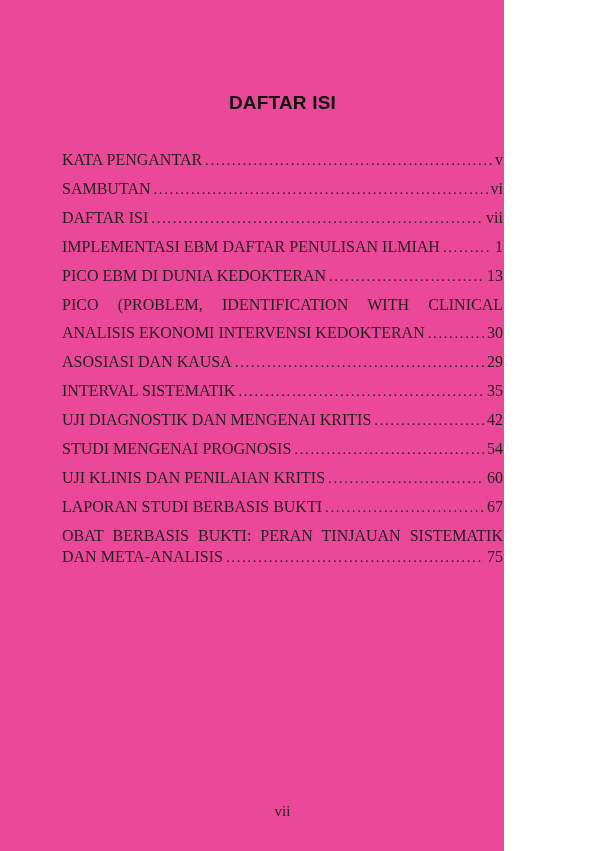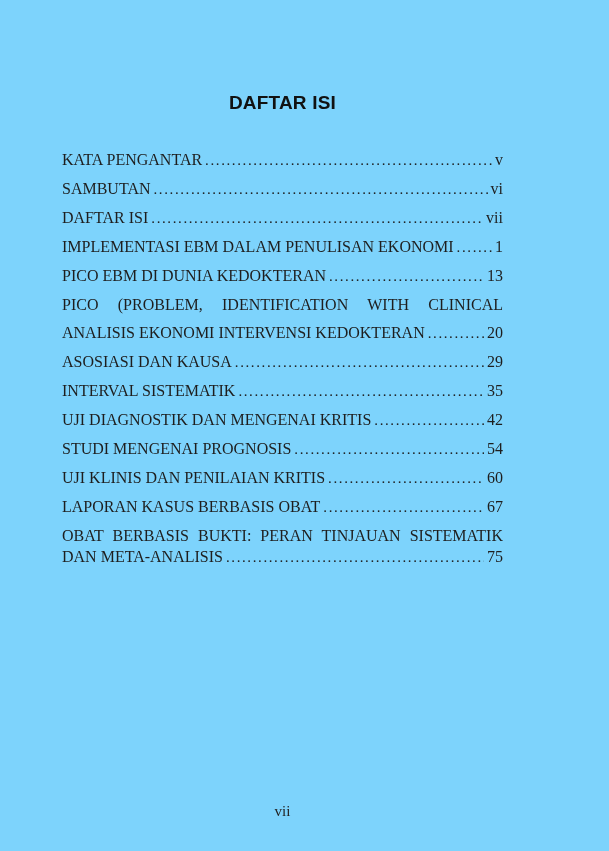--- a/index.html
+++ b/index.html
@@ -1,20 +1,20 @@
 <!DOCTYPE html>
 <html><head>
 <meta charset="utf-8">
 <style>
   html, body { margin: 0; padding: 0; background: #ffffff; }
   .page {
     position: relative;
-    width: 609px;
+    width: 504px;
     height: 851px;
-    background: #7dd3fc;
+    background: #ec4899;
     font-family: "Liberation Serif", serif;
     color: #1e1e1e;
     overflow: hidden;
   }
   .doc-title {
     position: absolute;
     top: 92px;
     left: 62px;
     width: 441px;
     text-align: center;
@@ -95,40 +95,40 @@
       </div>
       <div class="entry">
         <div class="row">
           <span class="label">DAFTAR ISI</span>
           <span class="leader"></span>
           <span class="pagenum">vii</span>
         </div>
       </div>
       <div class="entry">
         <div class="row">
-          <span class="label">IMPLEMENTASI EBM DALAM PENULISAN EKONOMI</span>
+          <span class="label">IMPLEMENTASI EBM DAFTAR PENULISAN ILMIAH</span>
           <span class="leader"></span>
           <span class="pagenum">1</span>
         </div>
       </div>
       <div class="entry">
         <div class="row">
           <span class="label">PICO EBM DI DUNIA KEDOKTERAN</span>
           <span class="leader"></span>
           <span class="pagenum">13</span>
         </div>
       </div>
       <div class="entry">
         <div class="jline">PICO (PROBLEM, IDENTIFICATION WITH CLINICAL</div>
       </div>
       <div class="entry">
         <div class="row">
           <span class="label">ANALISIS EKONOMI INTERVENSI KEDOKTERAN</span>
           <span class="leader"></span>
-          <span class="pagenum">20</span>
+          <span class="pagenum">30</span>
         </div>
       </div>
       <div class="entry">
         <div class="row">
           <span class="label">ASOSIASI DAN KAUSA</span>
           <span class="leader"></span>
           <span class="pagenum">29</span>
         </div>
       </div>
       <div class="entry">
@@ -154,21 +154,21 @@
       </div>
       <div class="entry">
         <div class="row">
           <span class="label">UJI KLINIS DAN PENILAIAN KRITIS</span>
           <span class="leader"></span>
           <span class="pagenum">60</span>
         </div>
       </div>
       <div class="entry">
         <div class="row">
-          <span class="label">LAPORAN KASUS BERBASIS OBAT</span>
+          <span class="label">LAPORAN STUDI BERBASIS BUKTI</span>
           <span class="leader"></span>
           <span class="pagenum">67</span>
         </div>
       </div>
       <div class="entry">
         <div class="jline">OBAT BERBASIS BUKTI: PERAN TINJAUAN SISTEMATIK</div>
         <div class="row">
           <span class="label">DAN META-ANALISIS</span>
           <span class="leader"></span>
           <span class="pagenum">75</span>

